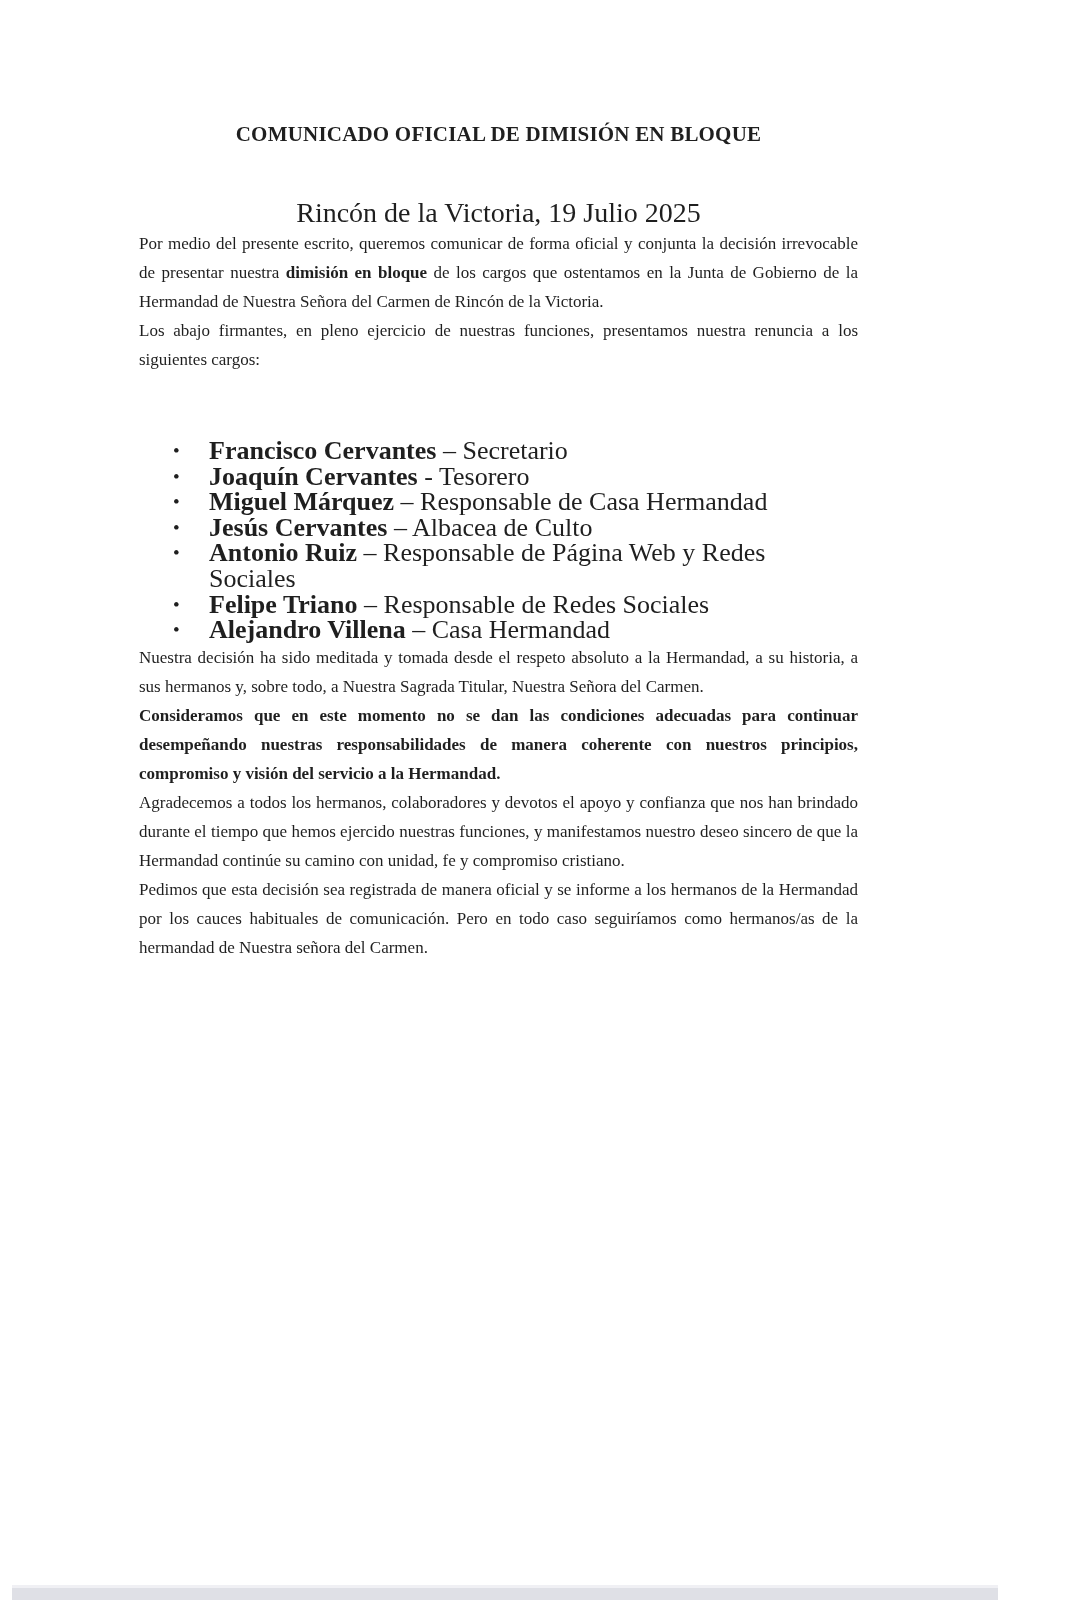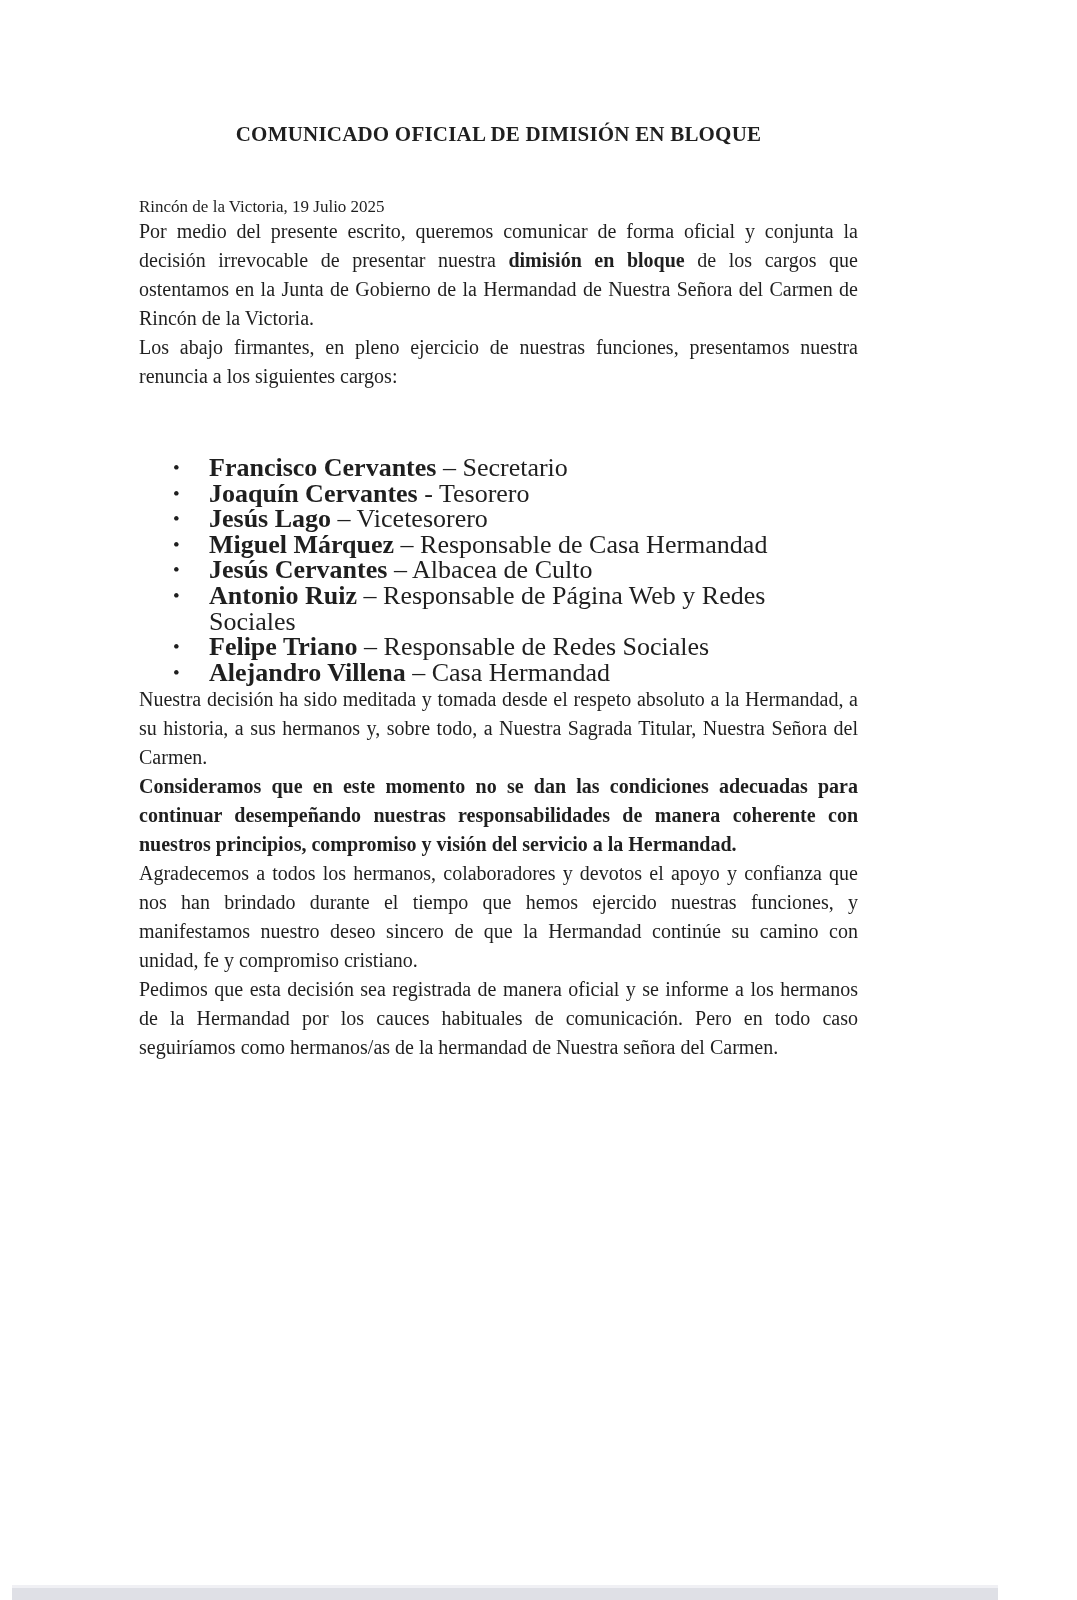--- a/index.html
+++ b/index.html
@@ -28,25 +28,25 @@
   }
   .doc-title {
     margin-top: 122px;
     text-align: center;
     font-weight: bold;
     font-size: 21px;
     letter-spacing: 0.2px;
   }
   .dateline {
     margin-top: 50px;
-    text-align: left;
-    font-size: 17px;
+    text-align: center;
+    font-size: 28px;
   }
   p.body-par {
-    font-size: 20px;
+    font-size: 17px;
     line-height: 29px;
     text-align: justify;
     margin: 0;
   }
   .par-intro     { margin-top: 60px; }
   .par-listlead  { margin-top: 21px; }
   .par-decision  { margin-top: 20px; }
   .par-conditions{ margin-top: 23px; font-weight: bold; }
   .par-thanks    { margin-top: 23px; }
   .par-request   { margin-top: 32px; font-family: Liberation Serif, serif; }
@@ -89,21 +89,20 @@
 
     <div class="dateline">Rincón de la Victoria, 19 Julio 2025</div>
 
     <p class="body-par par-intro"><span>Por medio del presente escrito, queremos comunicar de forma oficial y conjunta la decisión irrevocable de presentar nuestra </span><span class="bold-inline">dimisión en bloque</span><span> de los cargos que ostentamos en la Junta de Gobierno de la Hermandad de Nuestra Señora del Carmen de Rincón de la Victoria.</span></p>
 
     <p class="body-par par-listlead">Los abajo firmantes, en pleno ejercicio de nuestras funciones, presentamos nuestra renuncia a los siguientes cargos:</p>
 
     <ul class="signatories">
       <li><span class="sig-name">Francisco Cervantes</span><span> – Secretario</span></li>
       <li><span class="sig-name">Joaquín Cervantes</span><span> - Tesorero</span></li>
-      <li><span class="sig-name">Jesús Lago</span><span> – Vicetesorero</span></li>
       <li><span class="sig-name">Miguel Márquez</span><span> – Responsable de Casa Hermandad</span></li>
       <li><span class="sig-name">Jesús Cervantes</span><span> – Albacea de Culto</span></li>
       <li><span class="sig-name">Antonio Ruiz</span><span> – Responsable de Página Web y Redes Sociales</span></li>
       <li><span class="sig-name">Felipe Triano</span><span> – Responsable de Redes Sociales</span></li>
       <li><span class="sig-name">Alejandro Villena</span><span> – Casa Hermandad</span></li>
     </ul>
 
     <p class="body-par par-decision">Nuestra decisión ha sido meditada y tomada desde el respeto absoluto a la Hermandad, a su historia, a sus hermanos y, sobre todo, a Nuestra Sagrada Titular, Nuestra Señora del Carmen.</p>
 
     <p class="body-par par-conditions">Consideramos que en este momento no se dan las condiciones adecuadas para continuar desempeñando nuestras responsabilidades de manera coherente con nuestros principios, compromiso y visión del servicio a la Hermandad.</p>

